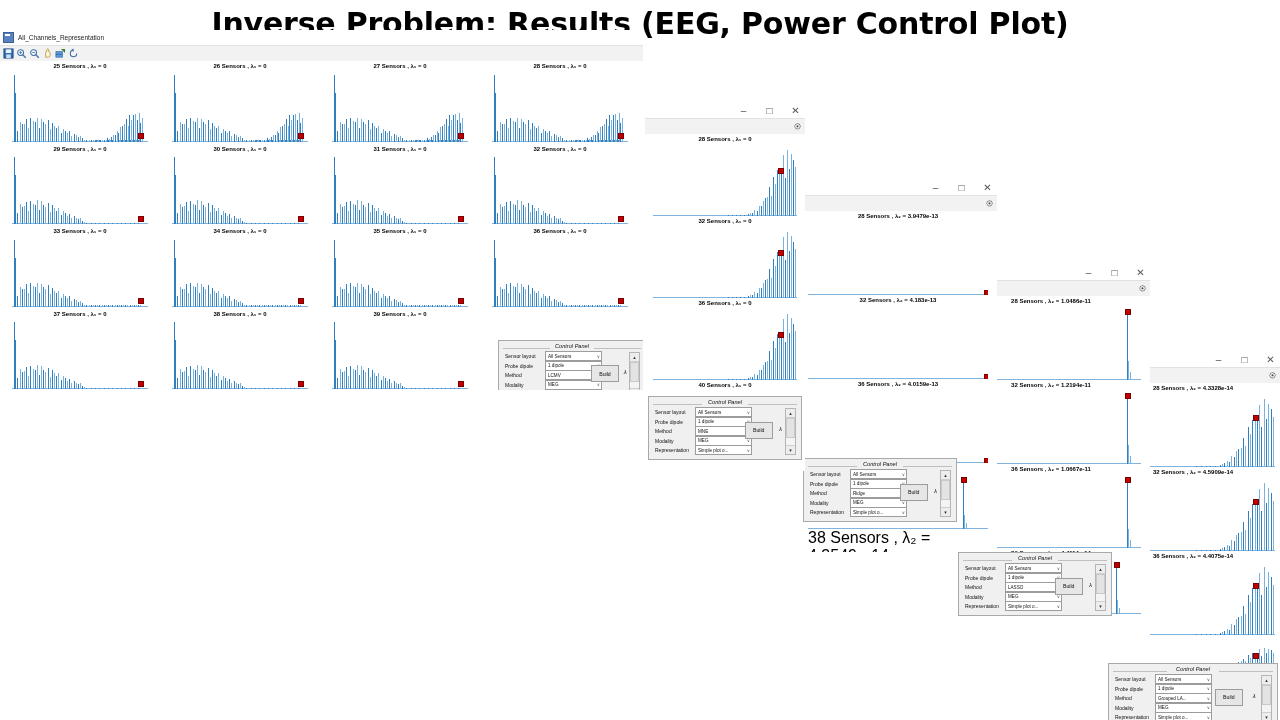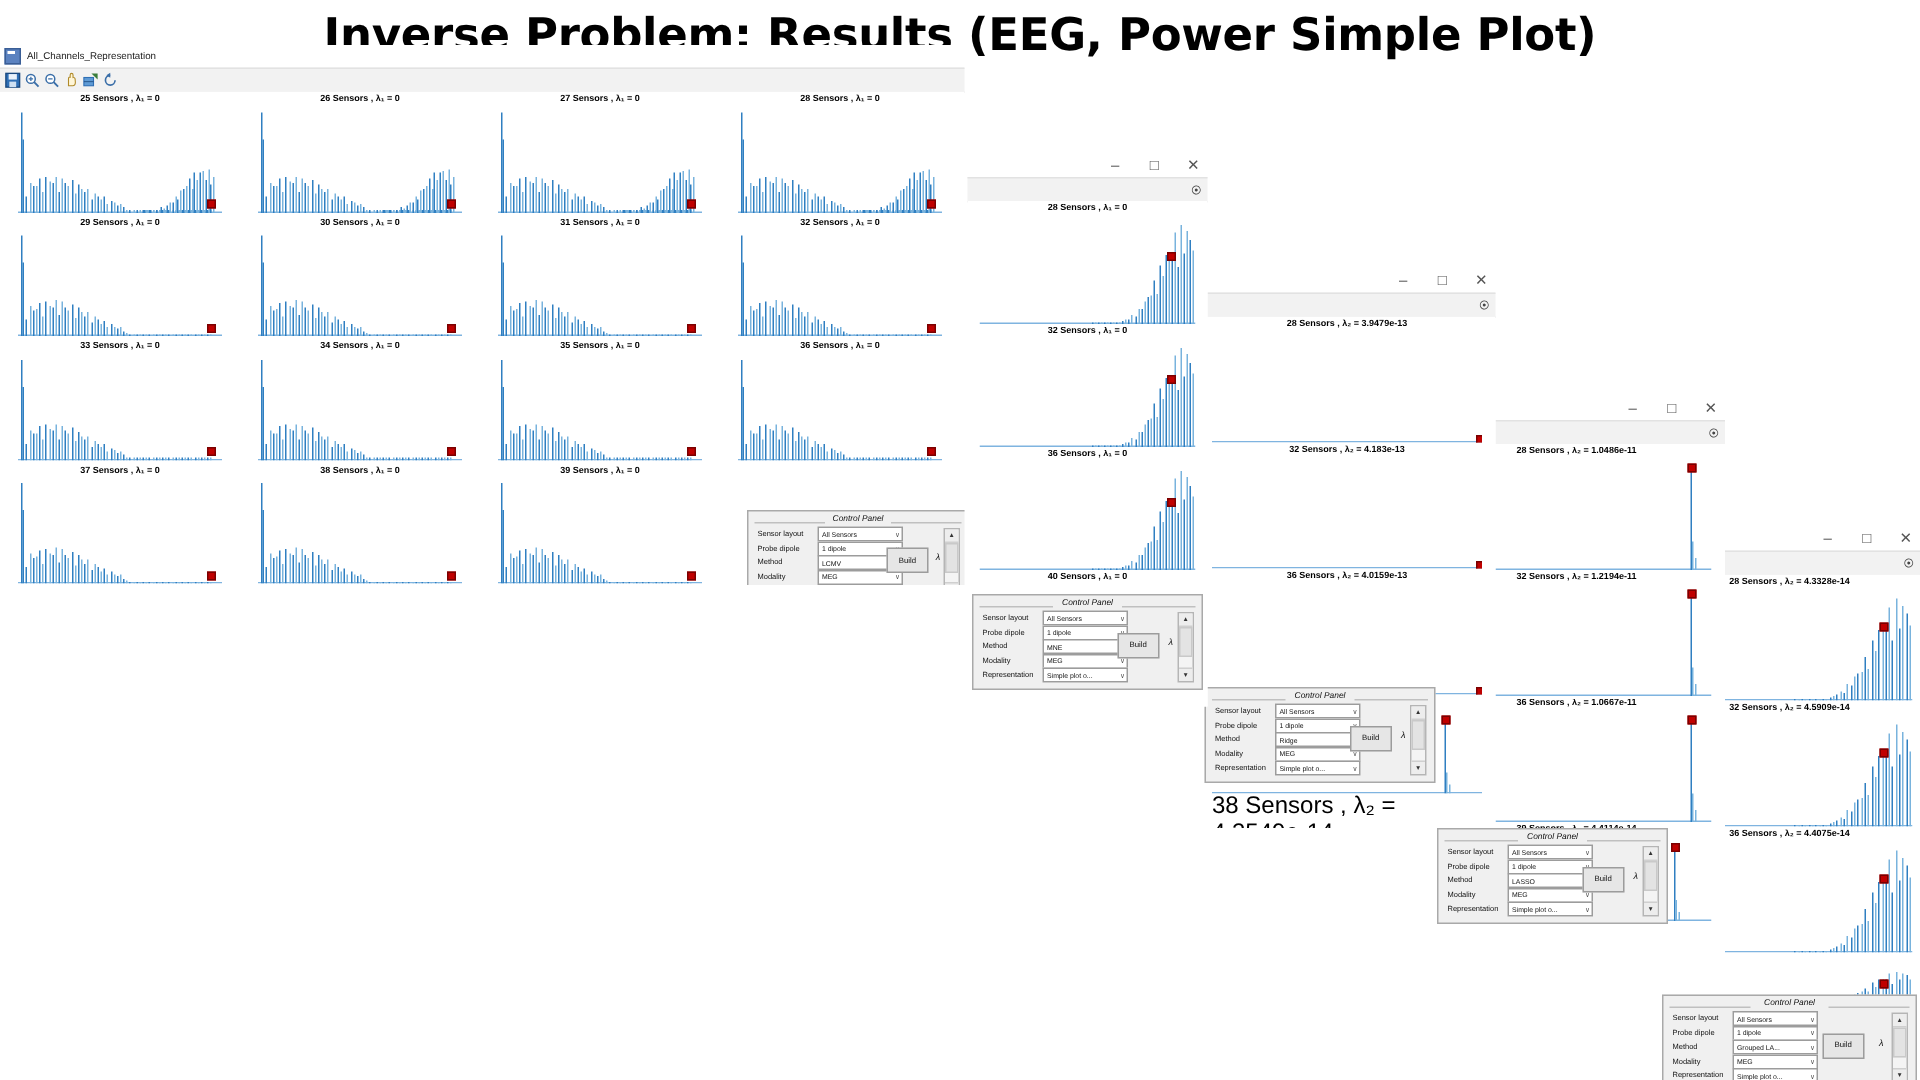--- a/index.html
+++ b/index.html
@@ -88,21 +88,21 @@
   .cp-scroll .ar{
     position:absolute;left:0;right:0;height:8px;background:#ededed;border-bottom:1px solid #cfcfcf;
     font-size:5px;color:#333;text-align:center;line-height:8px;
   }
   .cp-scroll .ar.bot{bottom:0;top:auto;border-bottom:none;border-top:1px solid #cfcfcf;}
   .cp-scroll .thumb{position:absolute;left:0;right:0;top:9px;height:18px;background:#e3e3e3;border:1px solid #c9c9c9;}
 </style>
 </head>
 <body>
 
-<div class="slide-title">Inverse Problem: Results (EEG, Power Simple Plot)</div>
+<div class="slide-title">Inverse Problem: Results (EEG, Power Control Plot)</div>
 
 <div class="fig" id="win5" style="left:1105px;top:352px;width:175px;height:368px;">
   <div class="fig-titlebar">
     <div class="win-ctrls">
       <span>–</span>
       <span>□</span>
       <span>✕</span>
     </div>
   </div>
   <div class="fig-toolbar" style="top:15px;">

